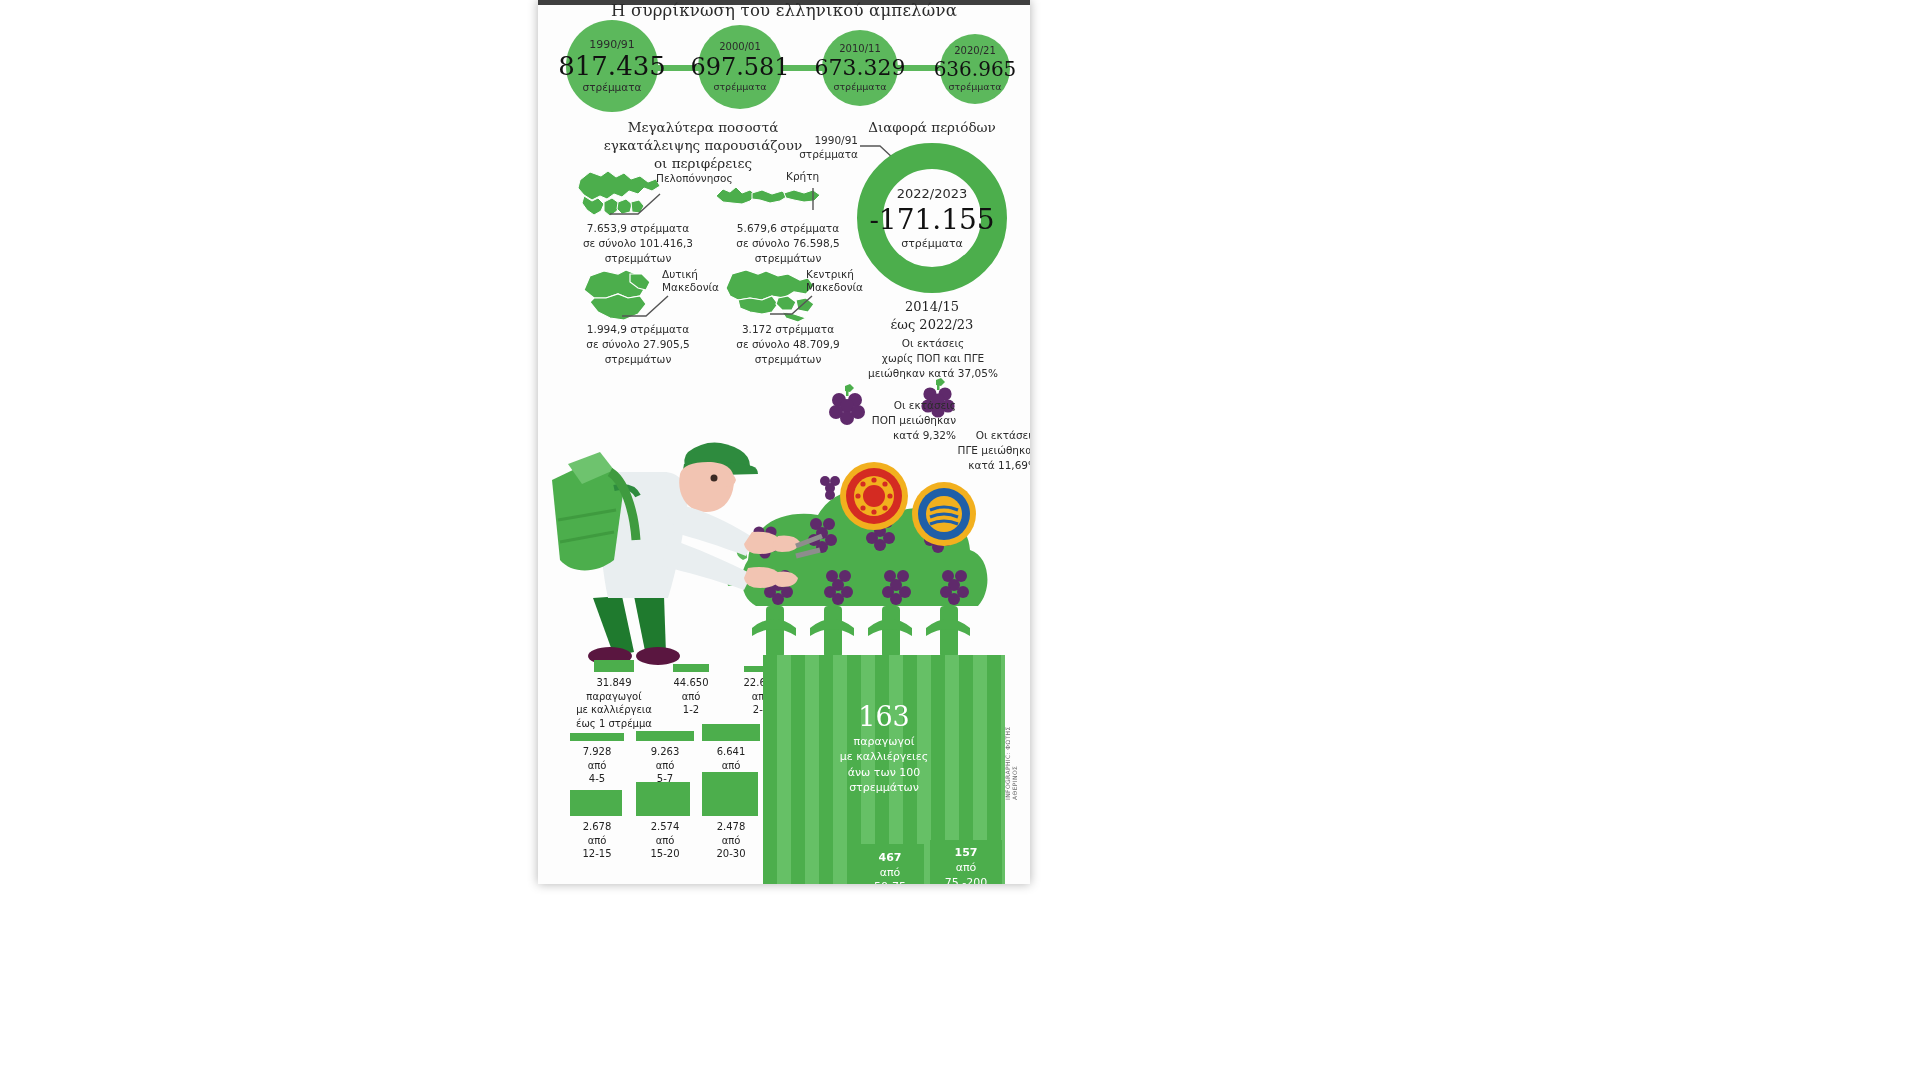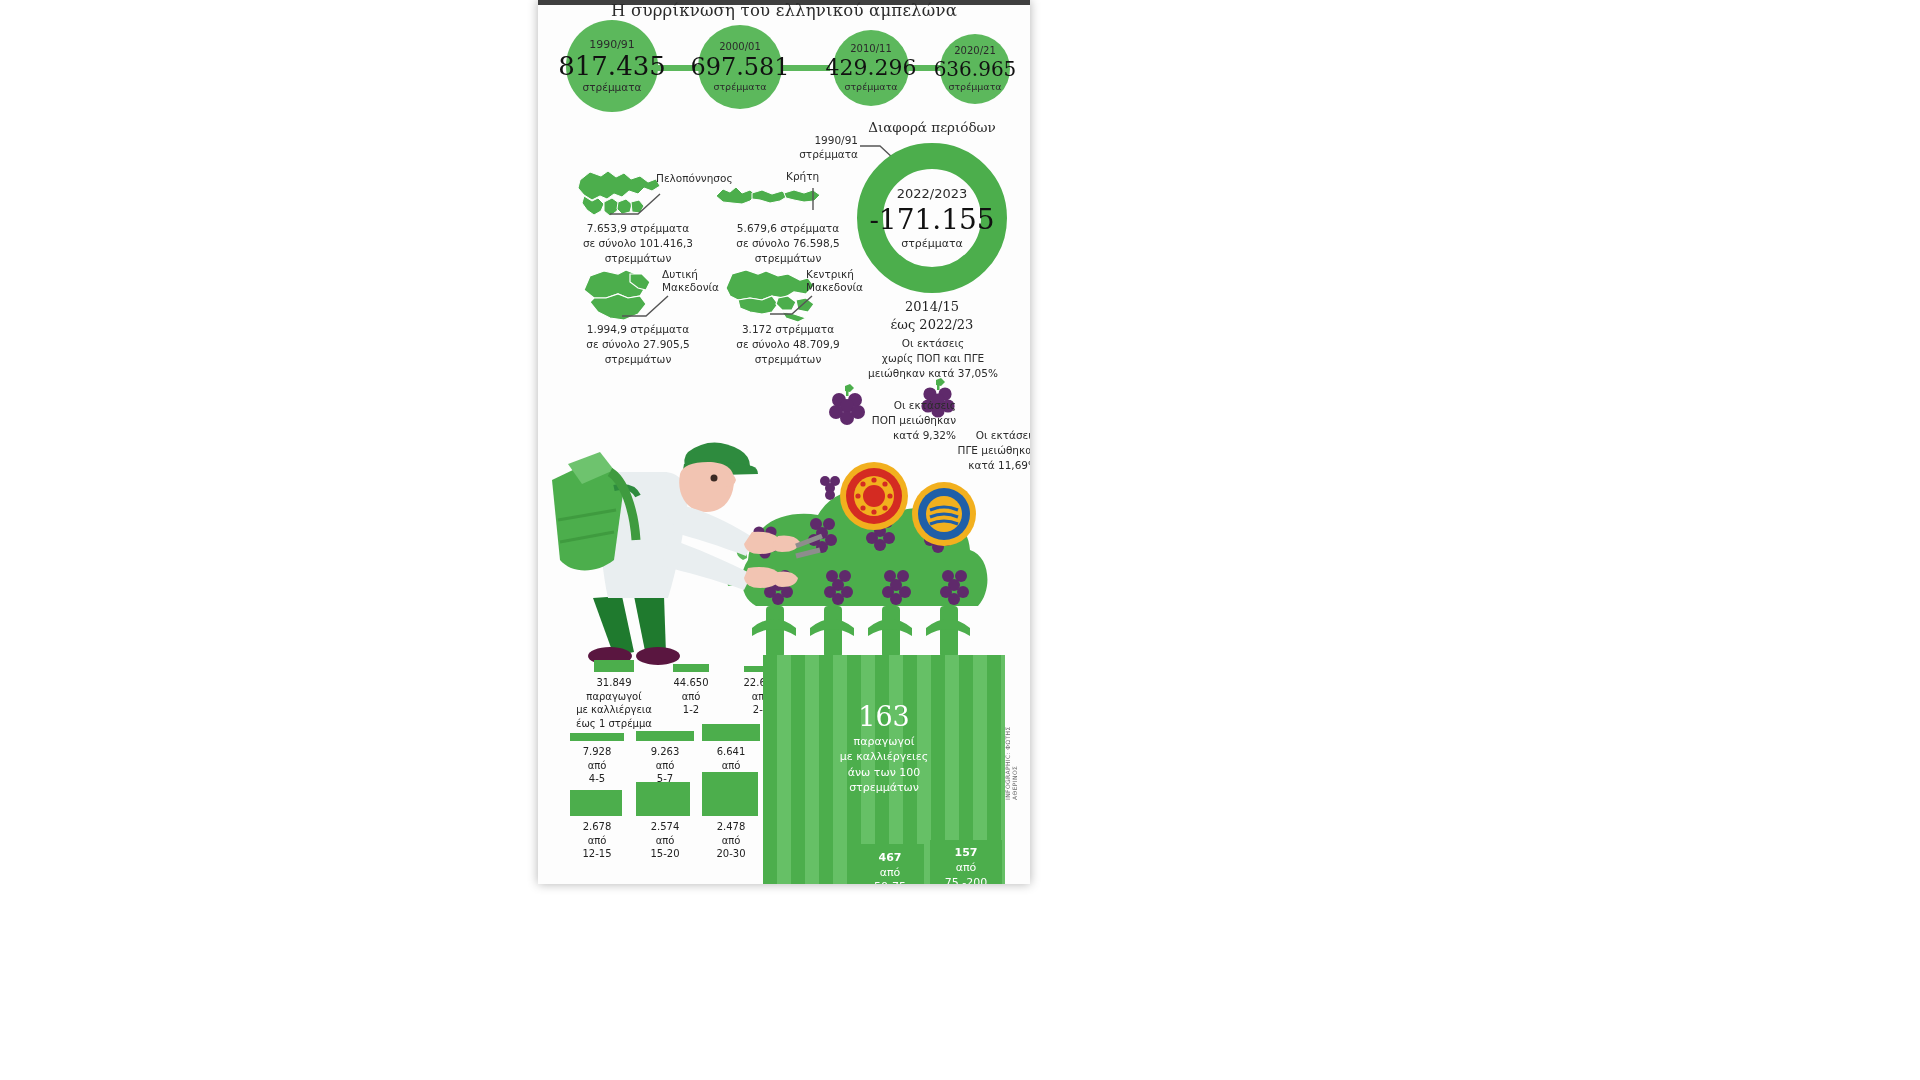--- a/index.html
+++ b/index.html
@@ -102,33 +102,38 @@
         <div class="num">817.435</div>
         <div class="unit">στρέμματα</div>
       </div>
 
       <div class="circ c2" style="left:160px;top:25px;width:84px;height:84px;">
         <div class="yr">2000/01</div>
         <div class="num">697.581</div>
         <div class="unit">στρέμματα</div>
       </div>
 
-      <div class="circ c3" style="left:295px;top:30px;width:76px;height:76px;">
+      <div class="circ c3" style="left:284px;top:30px;width:76px;height:76px;">
         <div class="yr">2010/11</div>
-        <div class="num">429.296</div>
+        <div class="num">673.329</div>
         <div class="unit">στρέμματα</div>
       </div>
 
       <div class="circ c4" style="left:402px;top:34px;width:70px;height:70px;">
         <div class="yr">2020/21</div>
         <div class="num">636.965</div>
         <div class="unit">στρέμματα</div>
       </div>
     </div>
 
+    <div class="sec-h" style="left:30px;top:118px;width:270px;">
+      <div>Μεγαλύτερα ποσοστά</div>
+      <div>εγκατάλειψης παρουσιάζουν</div>
+      <div>οι περιφέρειες</div>
+    </div>
 
     <div class="region" style="left:20px;top:166px;width:160px;height:110px;">
       <svg width="90" height="52" viewBox="0 0 90 52" style="left:16px;top:2px;">
         <g fill="#4cae4c" stroke="#ffffff" stroke-width="1">
           <path d="M6 12 L16 4 L27 8 L34 3 L42 9 L50 5 L57 11 L66 8 L74 14 L82 11 L86 18 L78 23 L70 20 L64 26 L55 23 L48 29 L40 26 L33 31 L26 28 L18 32 L10 27 L4 20 Z"></path>
           <path d="M10 28 L18 33 L24 30 L30 36 L27 43 L20 47 L13 42 L8 35 Z"></path>
           <path d="M30 34 L38 30 L45 35 L43 43 L36 48 L30 43 Z"></path>
           <path d="M44 34 L52 31 L58 36 L56 44 L48 46 L43 41 Z"></path>
           <path d="M57 34 L65 32 L70 38 L66 45 L58 44 Z"></path>
         </g>

